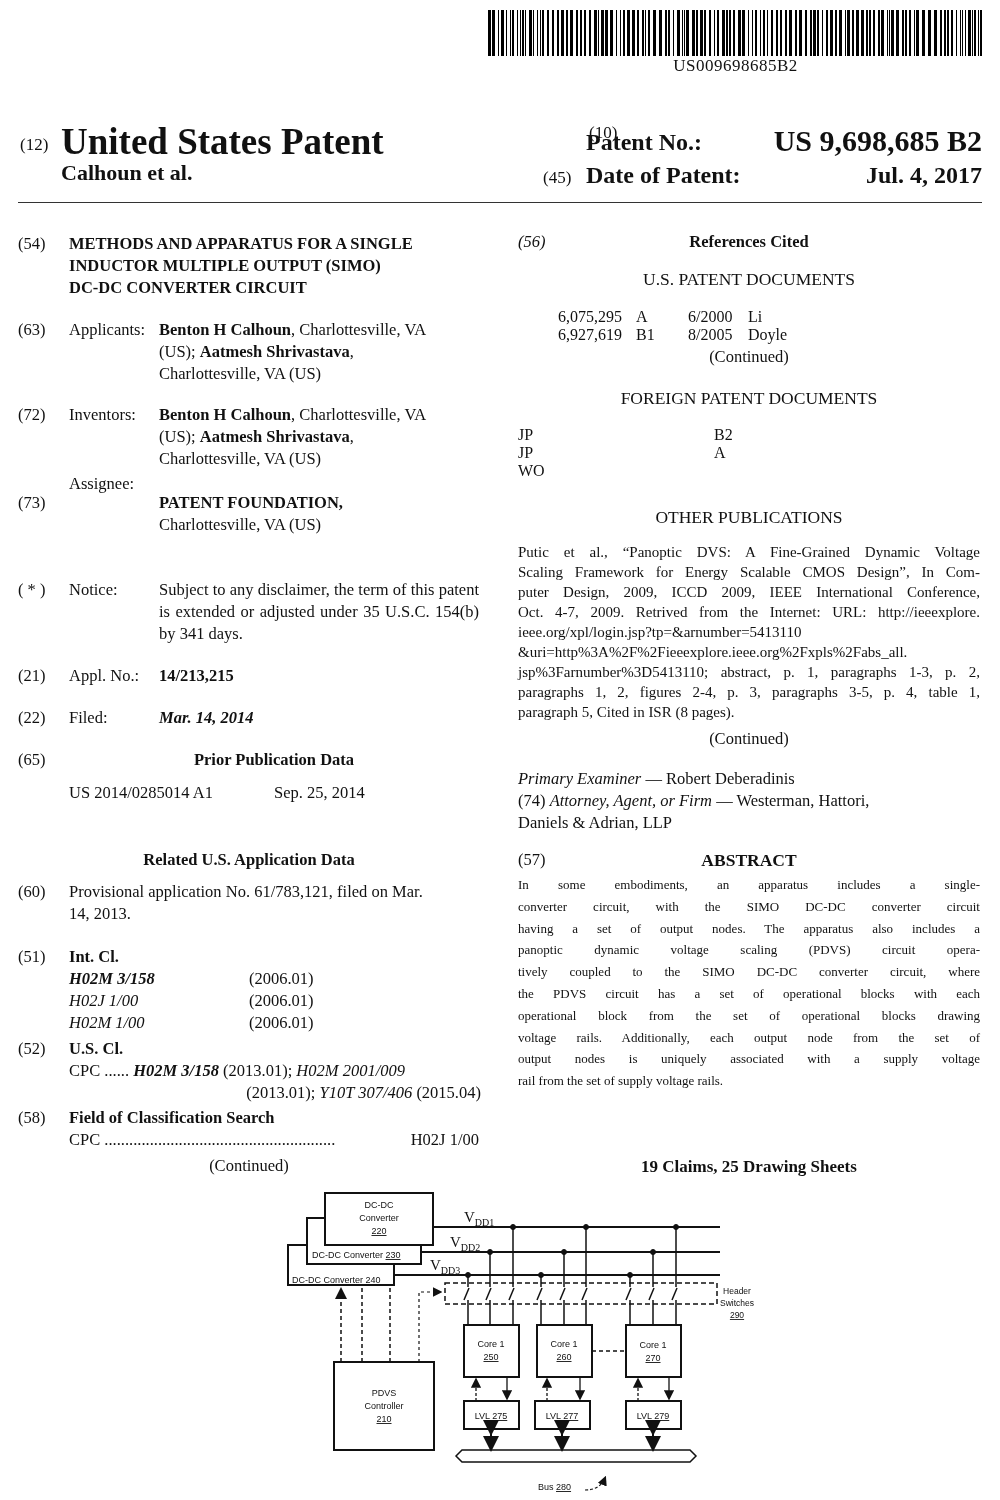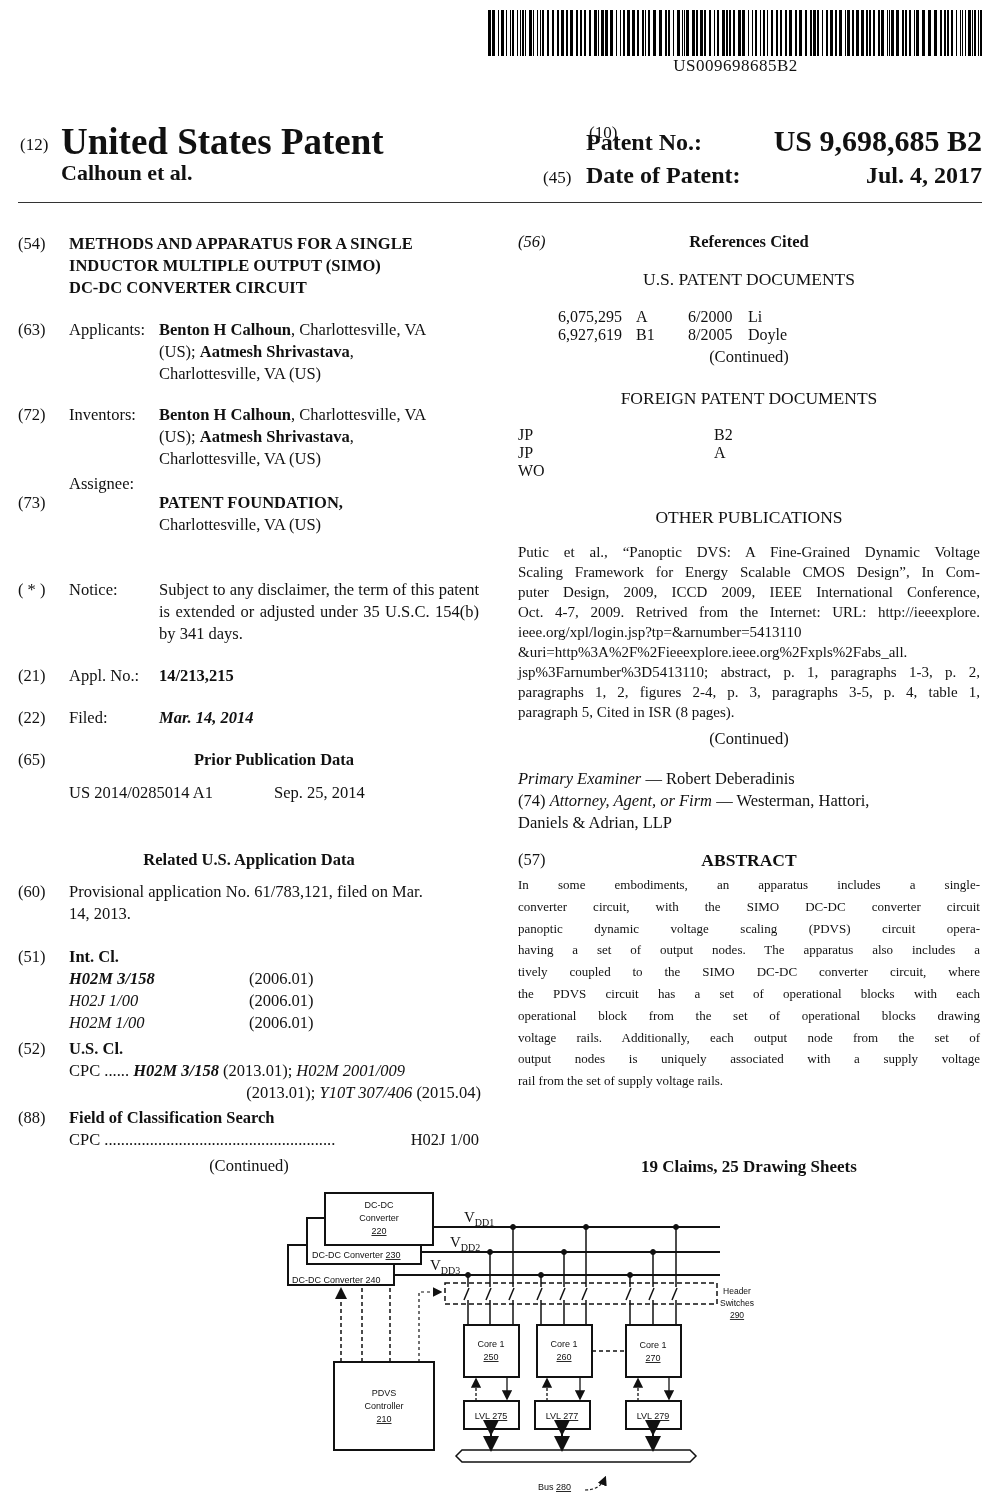--- a/index.html
+++ b/index.html
@@ -241,21 +241,21 @@
   <div class="num" style="top:1038px;">(52)</div>
   <div class="abs b" style="left:69px;top:1038px;">U.S. Cl.</div>
   <div class="abs" style="left:69px;top:1060px;width:412px;white-space:nowrap;">
     <span>CPC ......</span>
     <span class="b i">H02M 3/158</span><span> (2013.01); </span><span class="i">H02M 2001/009</span>
   </div>
   <div class="abs" style="left:69px;top:1082px;width:412px;text-align:right;white-space:nowrap;">
     <span>(2013.01); </span><span class="i">Y10T 307/406</span><span> (2015.04)</span>
   </div>
 
-  <div class="num" style="top:1107px;">(88)</div>
+  <div class="num" style="top:1107px;">(58)</div>
   <div class="abs b" style="left:69px;top:1107px;">Field of Classification Search</div>
   <div class="abs" style="left:69px;top:1129px;width:300px;overflow:hidden;white-space:nowrap;">CPC ........................................................</div>
   <div class="abs" style="right:521px;top:1129px;">H02J 1/00</div>
   <div class="abs center" style="left:18px;top:1155px;width:462px;">(Continued)</div>
 </div>
 
 <div class="t16">
   <div class="abs" style="left:518px;top:231px;font-style:italic;">(56)</div>
   <div class="abs b center" style="left:518px;top:231px;width:462px;">References Cited</div>
   <div class="abs center" style="left:518px;top:268px;width:462px;font-size:17.5px;">U.S. PATENT DOCUMENTS</div>
@@ -314,22 +314,22 @@
   <div class="abs" style="left:518px;top:790px;width:462px;">
     <div><span>(74)</span> <span class="i">Attorney, Agent, or Firm</span><span> — </span><span>Westerman, Hattori,</span></div>
     <div>Daniels &amp; Adrian, LLP</div>
   </div>
 
   <div class="abs" style="left:518px;top:849px;">(57)</div>
   <div class="abs b center" style="left:518px;top:849px;width:462px;font-size:17.5px;">ABSTRACT</div>
   <div id="abstract-body" class="abs" style="left:518px;top:874px;width:462px;font-size:13px;line-height:21.8px;">
       <div style="text-align: justify; text-align-last: justify;">In some embodiments, an apparatus includes a single-</div>
       <div style="text-align: justify; text-align-last: justify;">converter circuit, with the SIMO DC-DC converter circuit</div>
+      <div style="text-align: justify; text-align-last: justify;">having a set of output nodes. The apparatus also includes a</div>
       <div style="text-align: justify; text-align-last: justify;">panoptic dynamic voltage scaling (PDVS) circuit opera-</div>
-      <div style="text-align: justify; text-align-last: justify;">having a set of output nodes. The apparatus also includes a</div>
       <div style="text-align: justify; text-align-last: justify;">tively coupled to the SIMO DC-DC converter circuit, where</div>
       <div style="text-align: justify; text-align-last: justify;">the PDVS circuit has a set of operational blocks with each</div>
       <div style="text-align: justify; text-align-last: justify;">operational block from the set of operational blocks drawing</div>
       <div style="text-align: justify; text-align-last: justify;">voltage rails. Additionally, each output node from the set of</div>
       <div style="text-align: justify; text-align-last: justify;">output nodes is uniquely associated with a supply voltage</div>
       <div>rail from the set of supply voltage rails.</div>
     </div>
 
   <div class="abs b center" style="left:518px;top:1156px;width:462px;font-size:17px;">19 Claims, 25 Drawing Sheets</div>
 </div>

